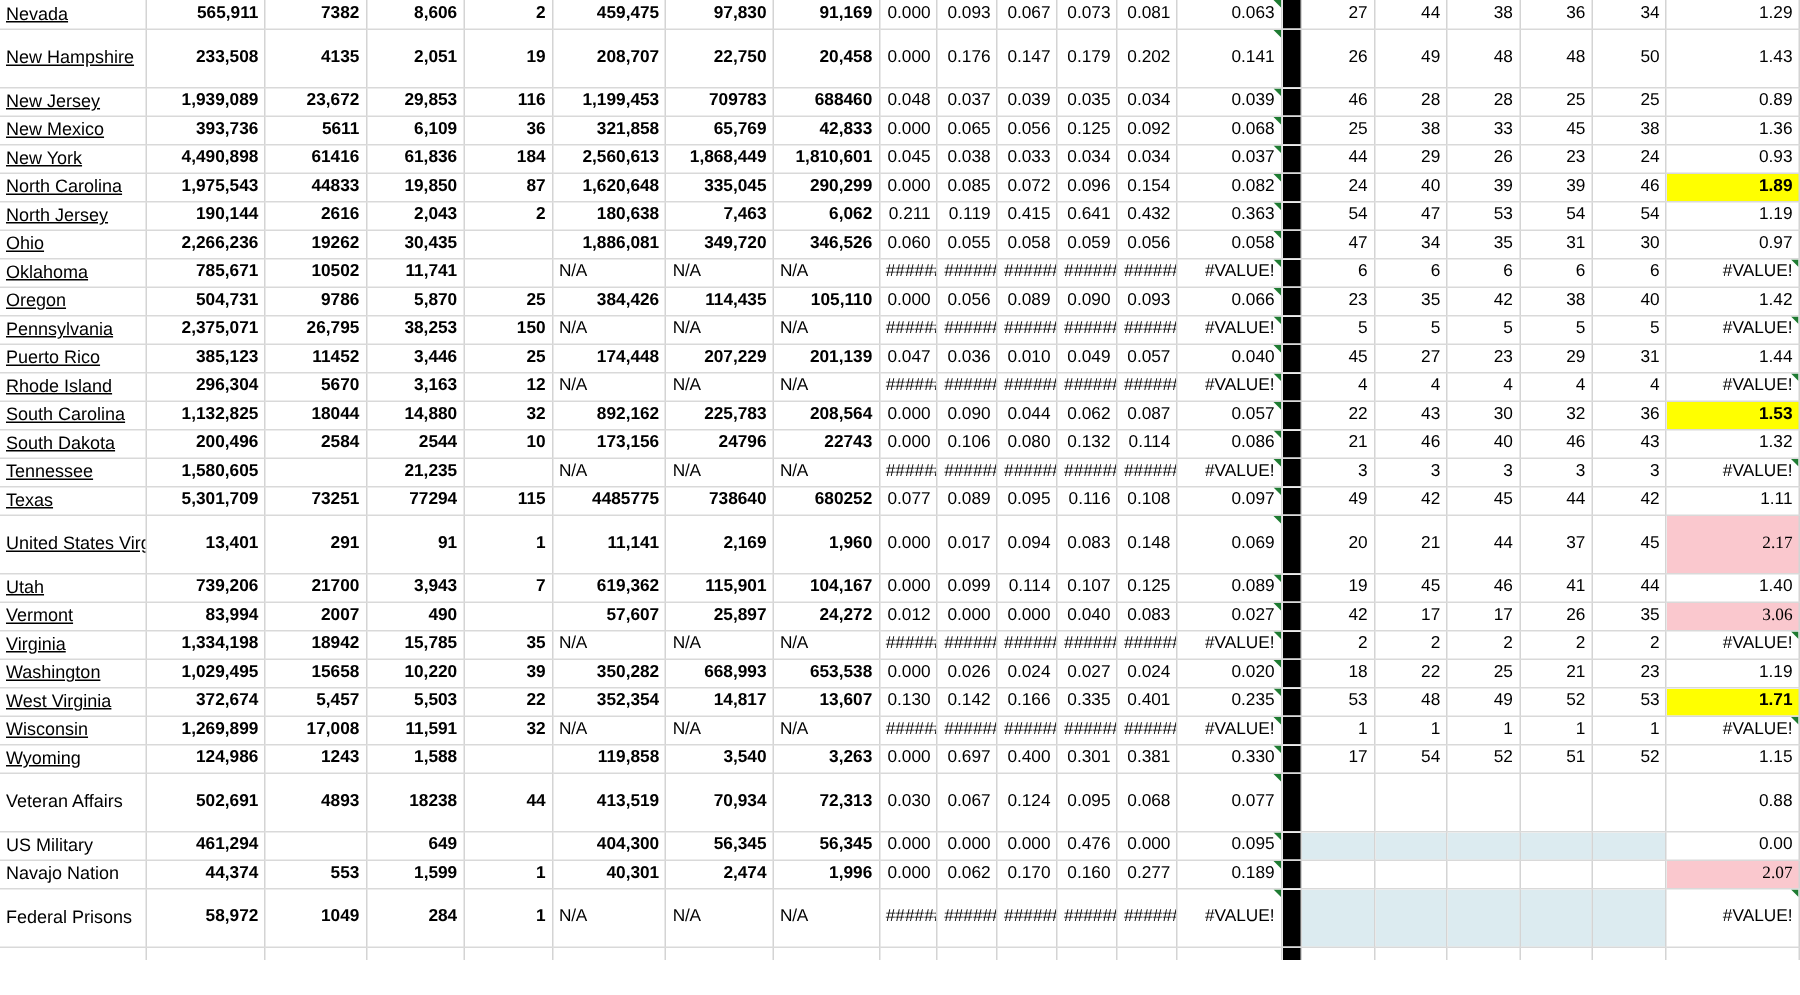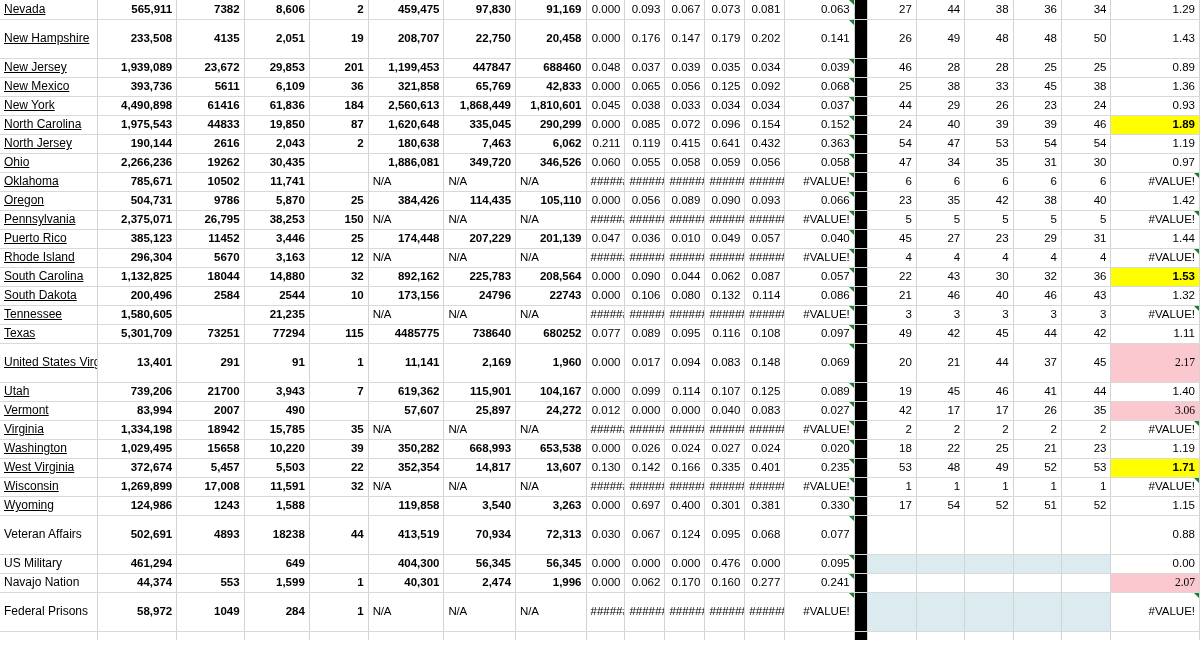--- a/index.html
+++ b/index.html
@@ -170,23 +170,23 @@
           <td class="int">48</td>
           <td class="int">48</td>
           <td class="int">50</td>
           <td class="int">1.43</td>
         </tr>
         <tr>
           <td class="name"><span class="lnk">New Jersey</span></td>
           <td class="numb">1,939,089</td>
           <td class="numb">23,672</td>
           <td class="numb">29,853</td>
-          <td class="numb">201</td>
+          <td class="numb">116</td>
           <td class="numb">1,199,453</td>
-          <td class="numb">447847</td>
+          <td class="numb">709783</td>
           <td class="numb">688460</td>
           <td class="dec">0.048</td>
           <td class="dec">0.037</td>
           <td class="dec">0.039</td>
           <td class="dec">0.035</td>
           <td class="dec">0.034</td>
           <td class="dec cmt">0.039</td>
           <td class="sep"></td>
           <td class="int">46</td>
           <td class="int">28</td>
@@ -248,21 +248,21 @@
           <td class="numb">19,850</td>
           <td class="numb">87</td>
           <td class="numb">1,620,648</td>
           <td class="numb">335,045</td>
           <td class="numb">290,299</td>
           <td class="dec">0.000</td>
           <td class="dec">0.085</td>
           <td class="dec">0.072</td>
           <td class="dec">0.096</td>
           <td class="dec">0.154</td>
-          <td class="dec cmt">0.152</td>
+          <td class="dec cmt">0.082</td>
           <td class="sep"></td>
           <td class="int">24</td>
           <td class="int">40</td>
           <td class="int">39</td>
           <td class="int">39</td>
           <td class="int">46</td>
           <td class="int hl-yellow">1.89</td>
         </tr>
         <tr>
           <td class="name"><span class="lnk">North Jersey</span></td>
@@ -754,21 +754,21 @@
           <td class="numb">1,599</td>
           <td class="numb">1</td>
           <td class="numb">40,301</td>
           <td class="numb">2,474</td>
           <td class="numb">1,996</td>
           <td class="dec">0.000</td>
           <td class="dec">0.062</td>
           <td class="dec">0.170</td>
           <td class="dec">0.160</td>
           <td class="dec">0.277</td>
-          <td class="dec cmt">0.241</td>
+          <td class="dec cmt">0.189</td>
           <td class="sep"></td>
           <td class="int"></td>
           <td class="int"></td>
           <td class="int"></td>
           <td class="int"></td>
           <td class="int"></td>
           <td class="int hl-pink">2.07</td>
         </tr>
         <tr class="tall">
           <td class="name"><span class="plain">Federal Prisons</span></td>

